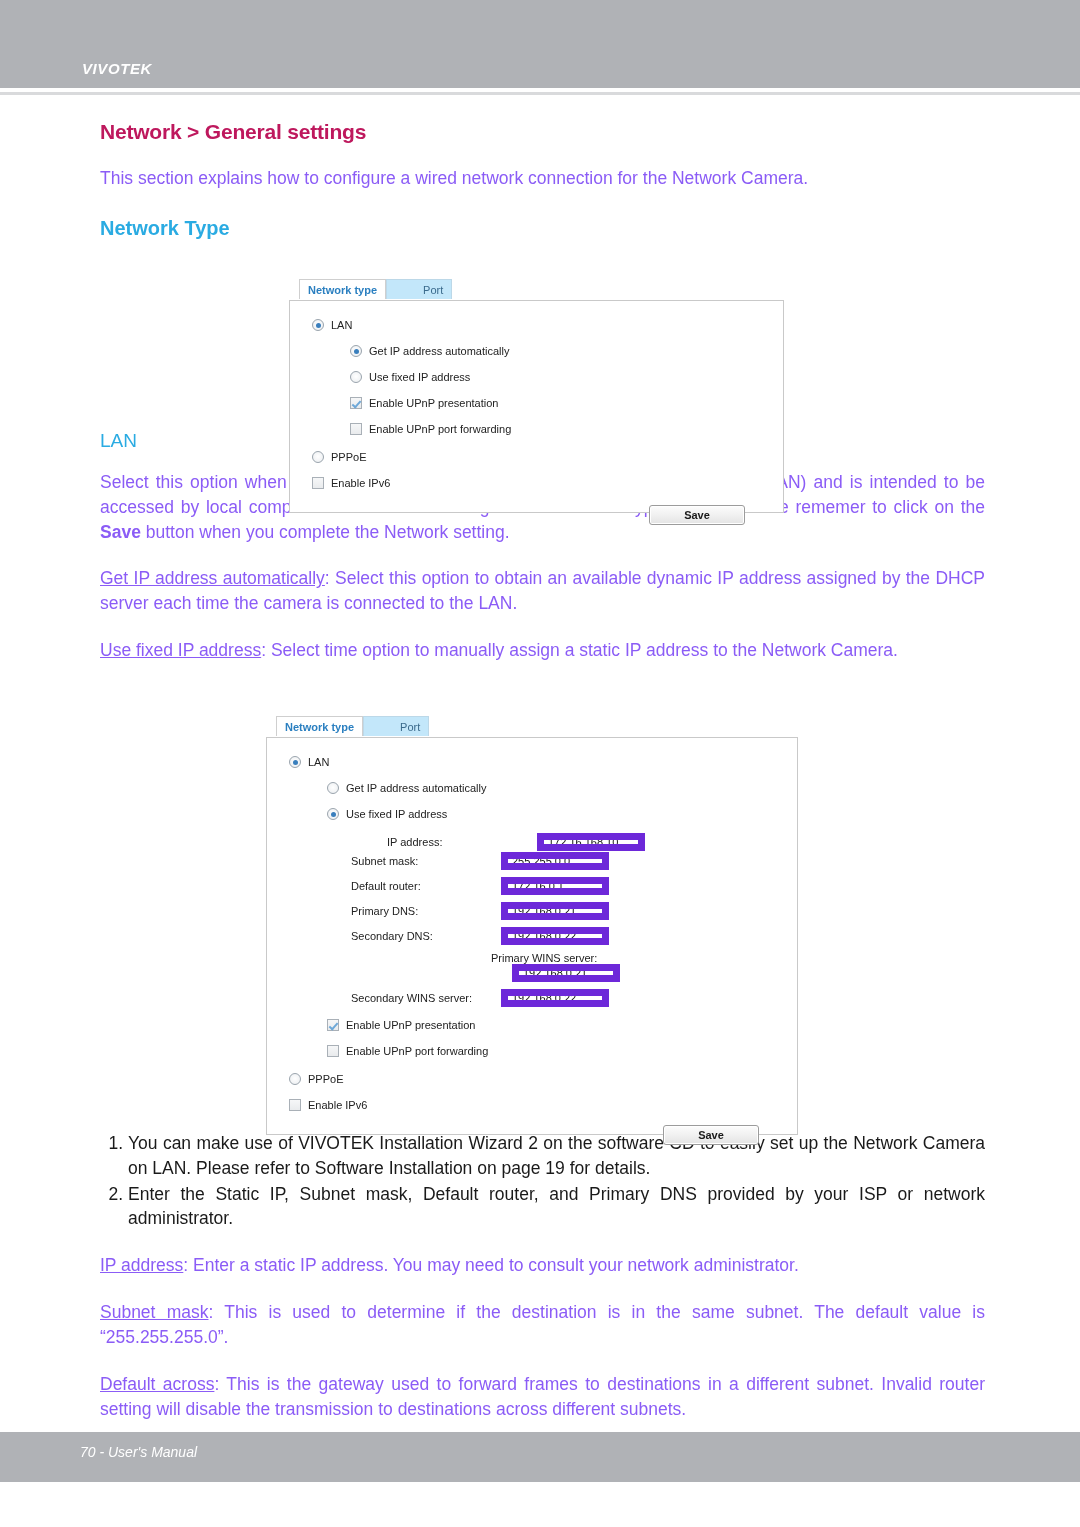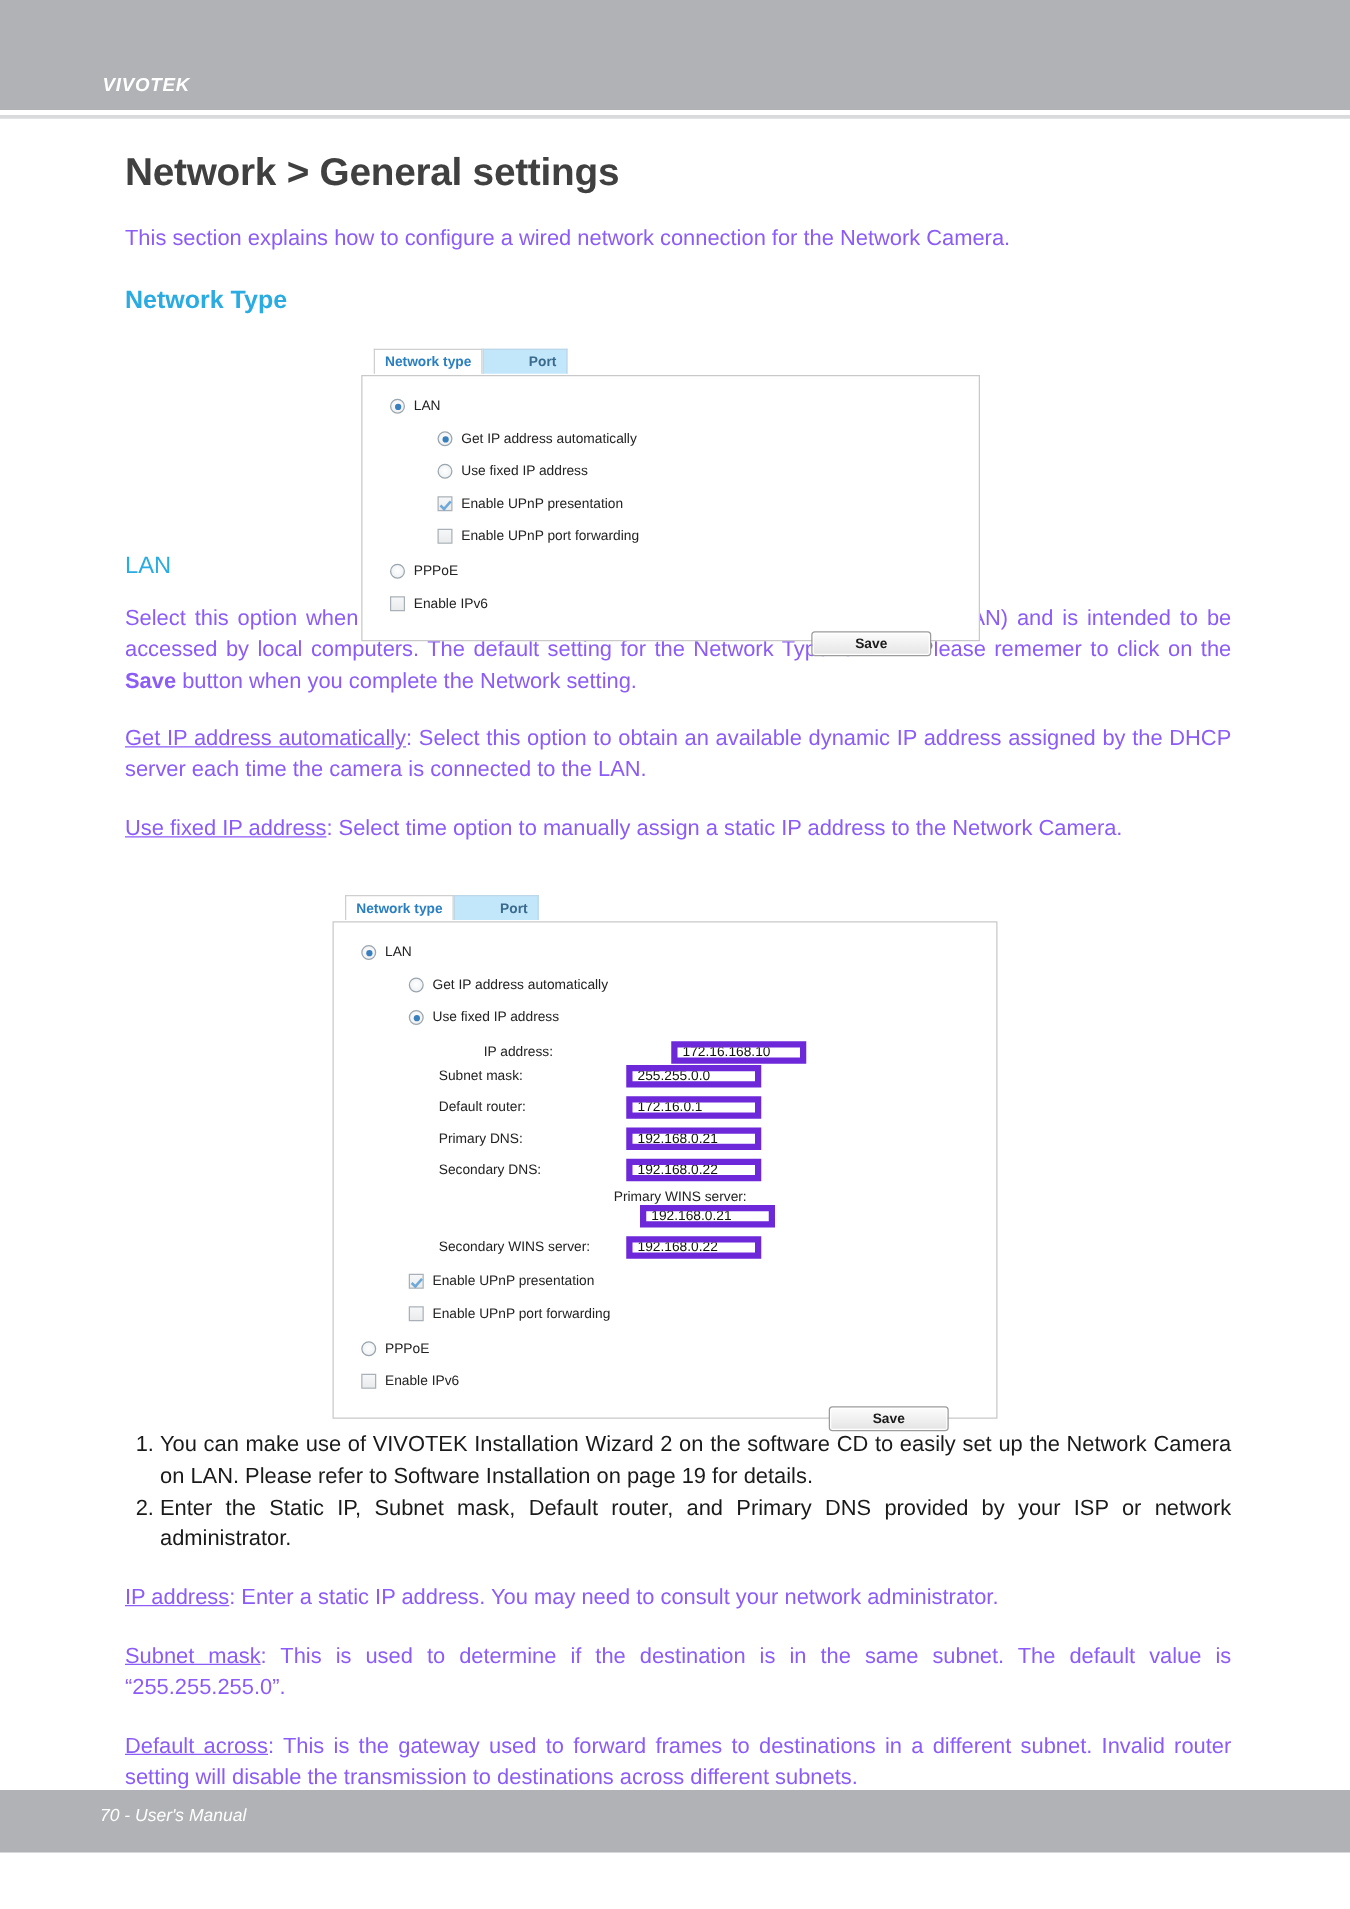--- a/index.html
+++ b/index.html
@@ -60,23 +60,23 @@
 
   
   .content {
     position: absolute;
     left: 100px;
     top: 120px;
     width: 885px;
   }
   h1.page-title {
     margin: 0;
-    font-size: 31px;
+    font-size: 21px;
     font-weight: bold;
-    color: #404040;
+    color: #be185d;
     letter-spacing: -0.2px;
   }
   p.body {
     margin: 22px 0 0 0;
     font-size: 17.5px;
     line-height: 1.42;
     text-align: justify;
     color: #8b5cf6;
   }
   p.body.tight { margin-top: 18px; }
@@ -128,21 +128,21 @@
   }
   .tab.active {
     background: #ffffff;
     position: relative;
     z-index: 3;
   }
   .tab.inactive {
     background: #c3e7fa;
     color: #3a6a8c;
     border-color: #bcd8e8;
-    font-weight: bold;
+    font-weight: normal;
     padding-left: 36px;
   }
 
   .panel {
     position: relative;
     background: #ffffff;
     border: 1px solid #c9c9c9;
     margin-top: -1px;
     box-sizing: border-box;
   }
@@ -196,21 +196,21 @@
 
   .field-label {
     font-size: 11px;
     color: #222;
     width: 150px;
     flex: 0 0 auto;
   }
   .field-input {
     width: 108px;
     height: 18px;
-    border: 5px solid #6d28d9;
+    border: 7px solid #6d28d9;
     background: #ffffff;
     font-size: 11px;
     line-height: 18px;
     padding: 0 4px;
     box-sizing: border-box;
     color: #111;
     font-family: "Liberation Sans", sans-serif;
   }
 
   .save-btn {

